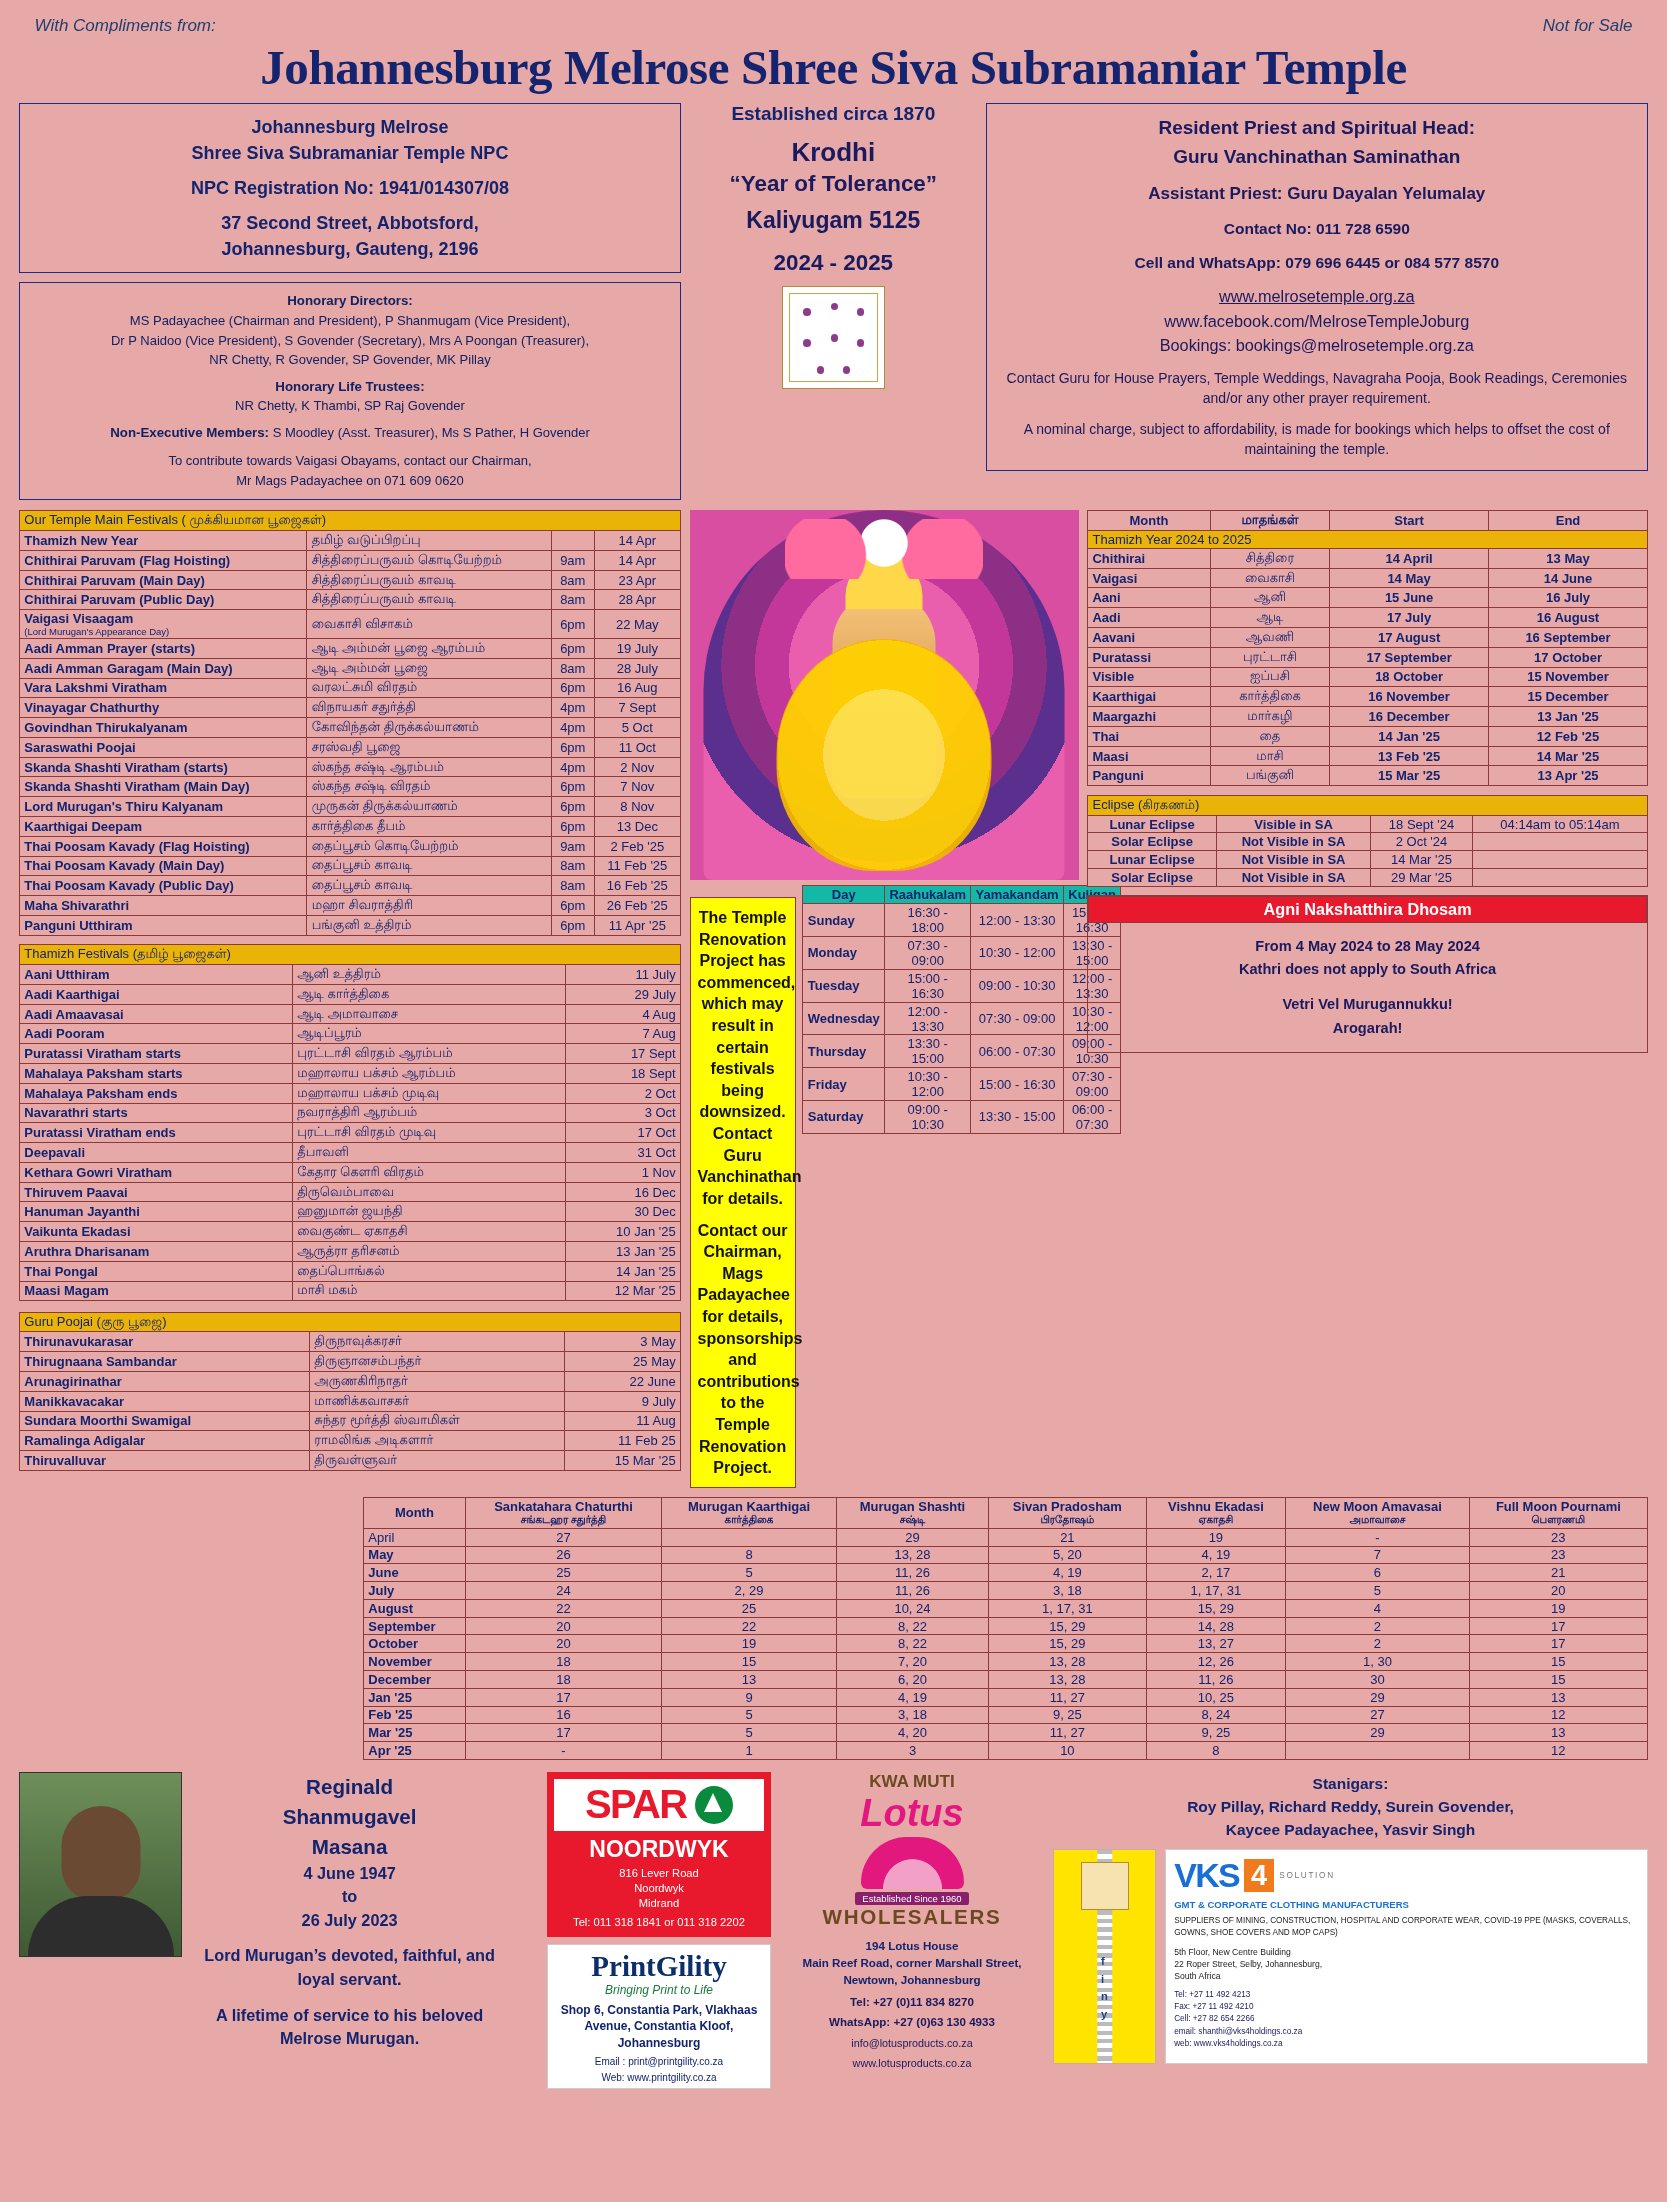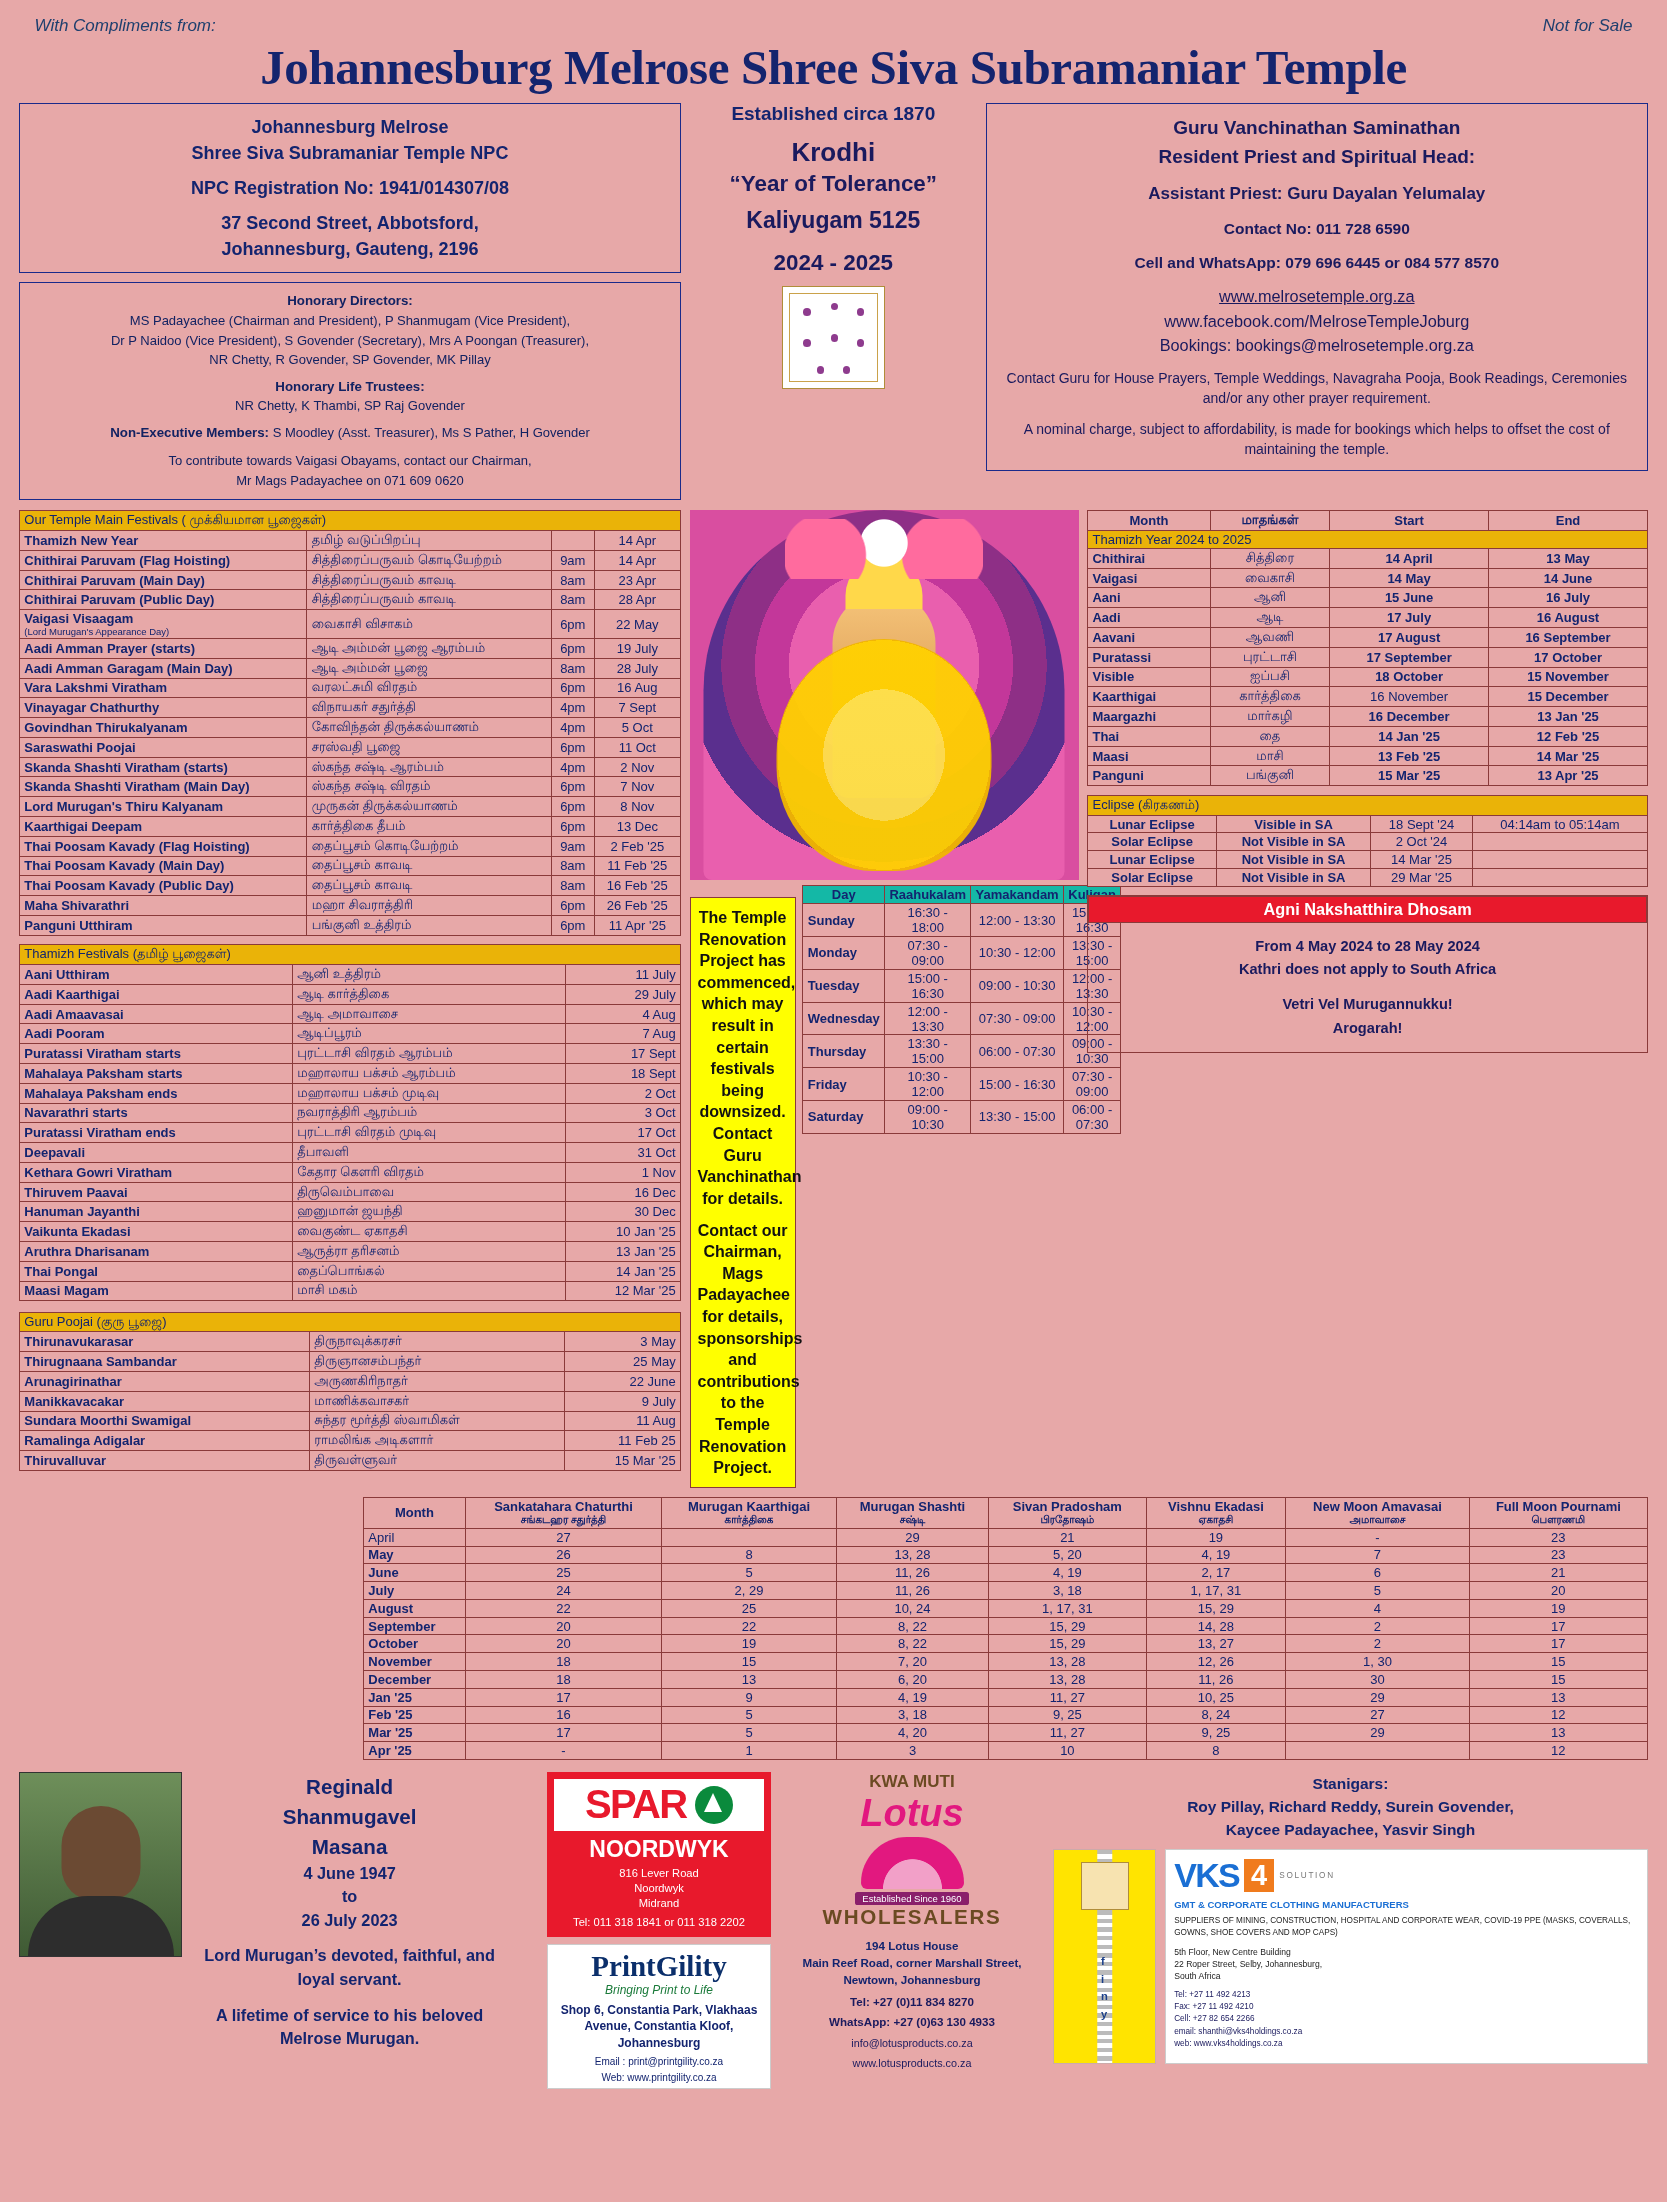--- a/index.html
+++ b/index.html
@@ -193,22 +193,22 @@
         <div class="dot" style="left:20.6px;top:52px"></div>
         <div class="dot" style="left:48px;top:47px"></div>
         <div class="dot" style="left:74px;top:52px"></div>
         <div class="dot" style="left:34px;top:79px"></div>
         <div class="dot" style="left:60px;top:79px"></div>
       </div>
     </div>
 
     <div class="right-col">
       <div class="panel box-priest">
+        <div class="hd">Resident Priest and Spiritual Head:</div>
         <div class="hd">Guru Vanchinathan Saminathan</div>
-        <div class="hd">Resident Priest and Spiritual Head:</div>
         <div class="sub">Assistant Priest: Guru Dayalan Yelumalay</div>
         <div class="contact">Contact No: 011 728 6590</div>
         <div class="contact">Cell and WhatsApp: 079 696 6445 or 084 577 8570</div>
         <div class="www">
           <div class="u">www.melrosetemple.org.za</div>
           <div>www.facebook.com/MelroseTempleJoburg</div>
           <div>Bookings: bookings@melrosetemple.org.za</div>
         </div>
         <div class="note">Contact Guru for House Prayers, Temple Weddings, Navagraha Pooja, Book Readings, Ceremonies and/or any other prayer requirement.</div>
         <div class="note">A nominal charge, subject to affordability, is made for bookings which helps to offset the cost of maintaining the temple.</div>
@@ -621,21 +621,21 @@
             </tr>
             <tr>
               <td class="festname">Visible</td>
               <td class="c">ஐப்பசி</td>
               <td class="c" style="font-weight: bold;">18 October</td>
               <td class="c" style="font-weight: bold;">15 November</td>
             </tr>
             <tr>
               <td class="festname">Kaarthigai</td>
               <td class="c">கார்த்திகை</td>
-              <td class="c" style="font-weight: normal;">16 November</td>
+              <td class="c" style="font-weight: bold;">16 November</td>
               <td class="c" style="font-weight: bold;">15 December</td>
             </tr>
             <tr>
               <td class="festname">Maargazhi</td>
               <td class="c">மார்கழி</td>
               <td class="c" style="font-weight: bold;">16 December</td>
               <td class="c" style="font-weight: bold;">13 Jan '25</td>
             </tr>
             <tr>
               <td class="festname">Thai</td>

